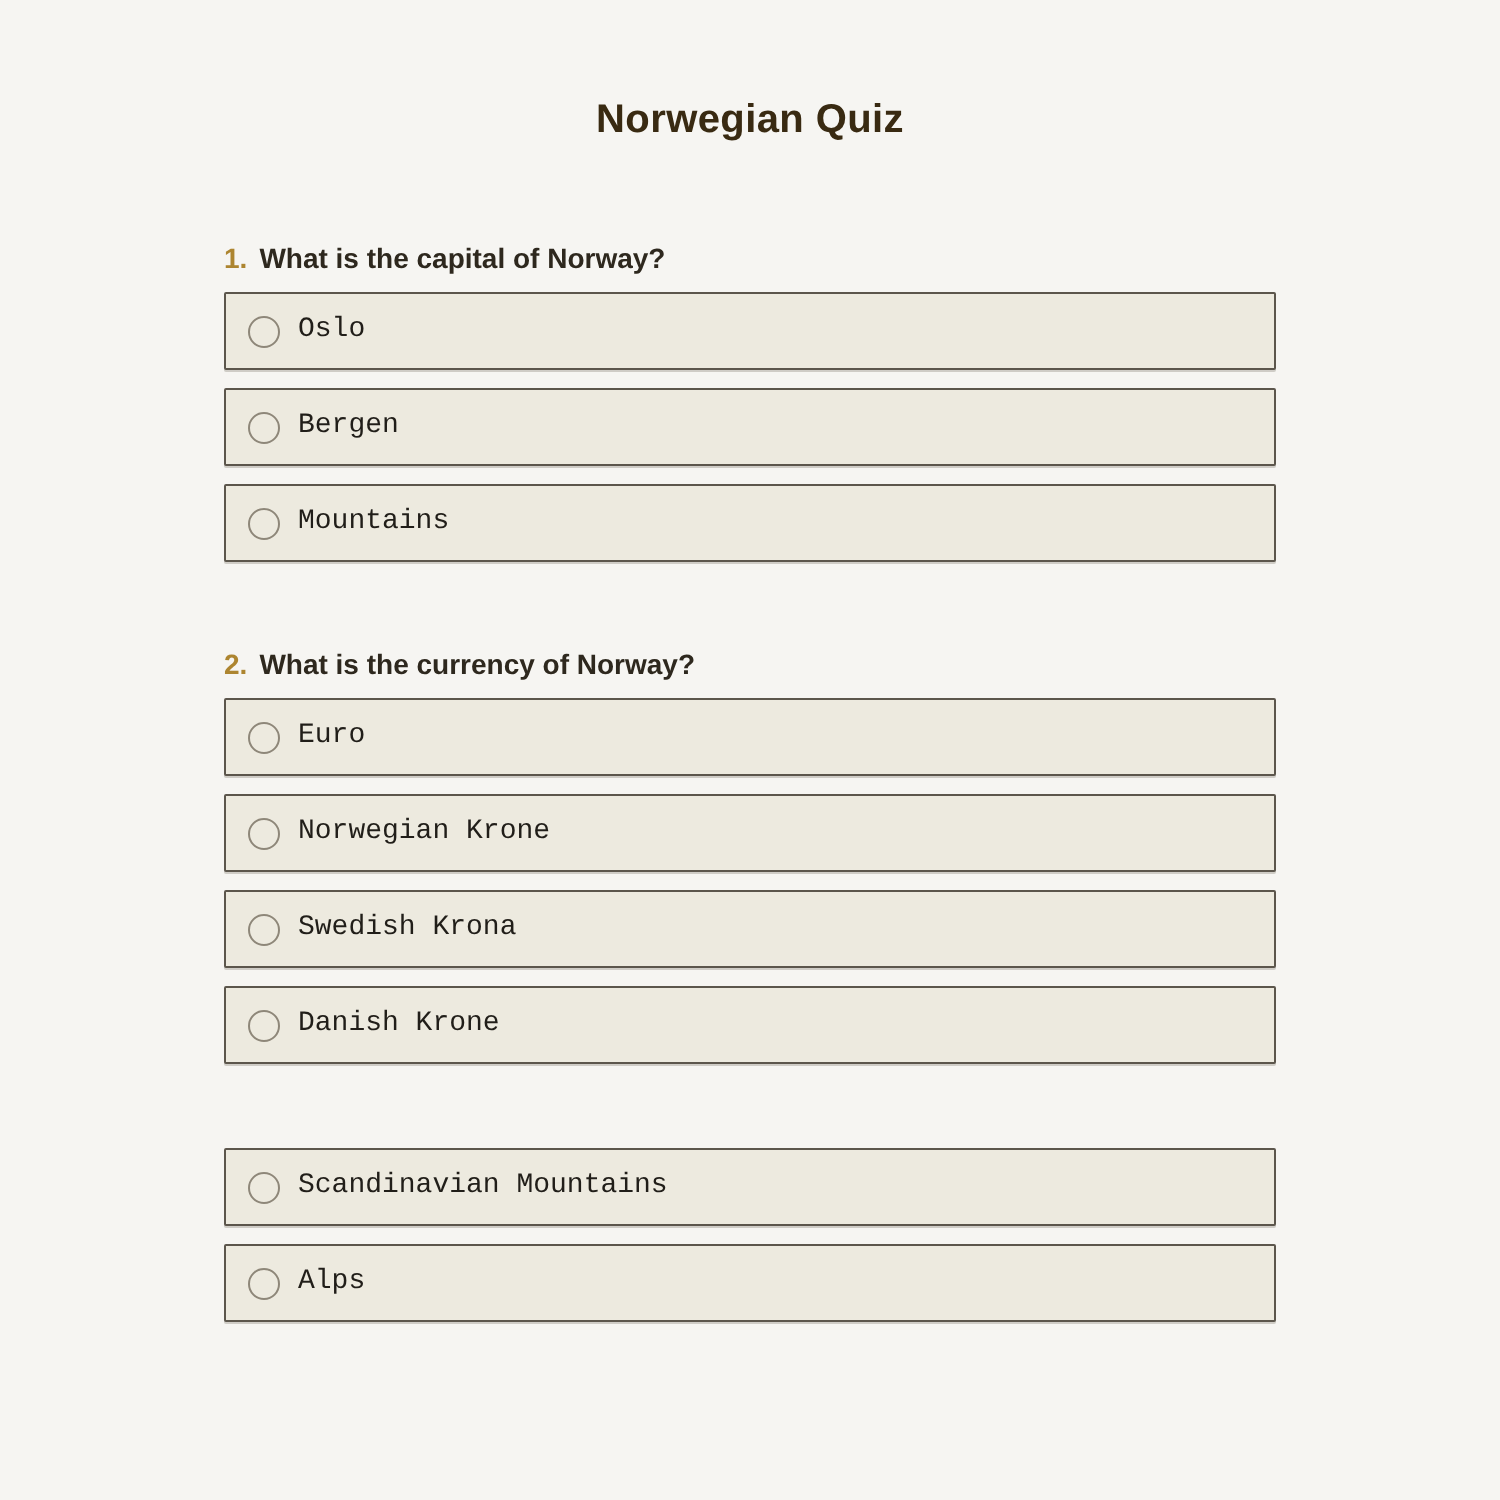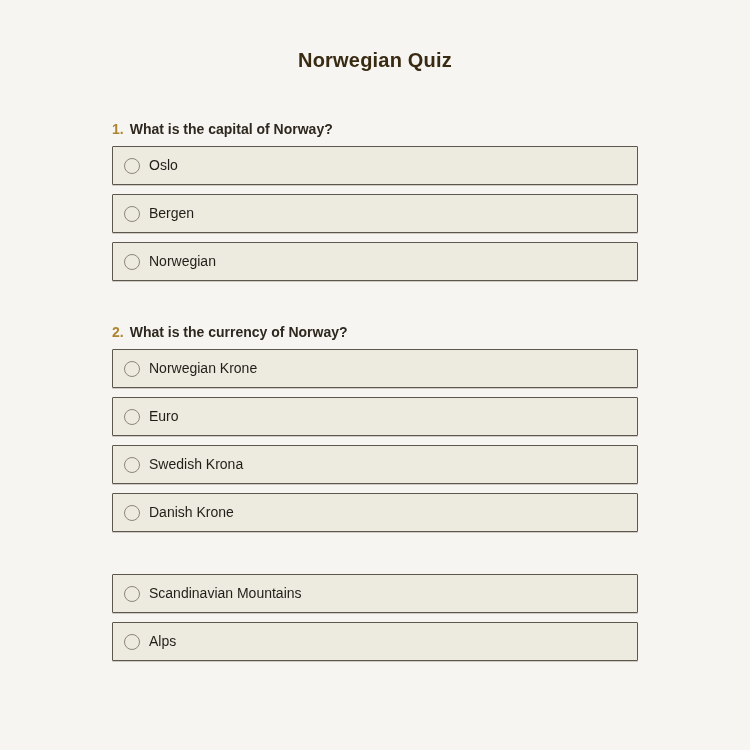--- a/index.html
+++ b/index.html
@@ -52,20 +52,21 @@
     height: 39px;
     background: var(--box-bg);
     border: 1px solid var(--box-border);
     border-radius: 1px;
     box-shadow: 0 1px 0 rgba(70, 60, 40, 0.22);
     display: flex;
     align-items: center;
     padding-left: 11px;
     margin-bottom: 9px;
     cursor: pointer;
+    font-family: Liberation Mono, monospace;
   }
   .option:last-child { margin-bottom: 0; }
   .radio {
     width: 16px;
     height: 16px;
     border-radius: 50%;
     border: 1px solid var(--radio-border);
     background: transparent;
     margin-right: 9px;
     flex: 0 0 auto;
@@ -90,35 +91,35 @@
     <div class="option">
       <span class="radio"></span>
       <span class="option-label">Oslo</span>
     </div>
     <div class="option">
       <span class="radio"></span>
       <span class="option-label">Bergen</span>
     </div>
     <div class="option">
       <span class="radio"></span>
-      <span class="option-label">Norwegian</span>
+      <span class="option-label">Mountains</span>
     </div>
   </div>
 
   <div class="question">
     <div class="q-label">
       <span class="q-num">2.</span><span class="q-text">What is the currency of Norway?</span>
     </div>
     <div class="option">
       <span class="radio"></span>
-      <span class="option-label">Norwegian Krone</span>
+      <span class="option-label">Euro</span>
     </div>
     <div class="option">
       <span class="radio"></span>
-      <span class="option-label">Euro</span>
+      <span class="option-label">Norwegian Krone</span>
     </div>
     <div class="option">
       <span class="radio"></span>
       <span class="option-label">Swedish Krona</span>
     </div>
     <div class="option">
       <span class="radio"></span>
       <span class="option-label">Danish Krone</span>
     </div>
   </div>

